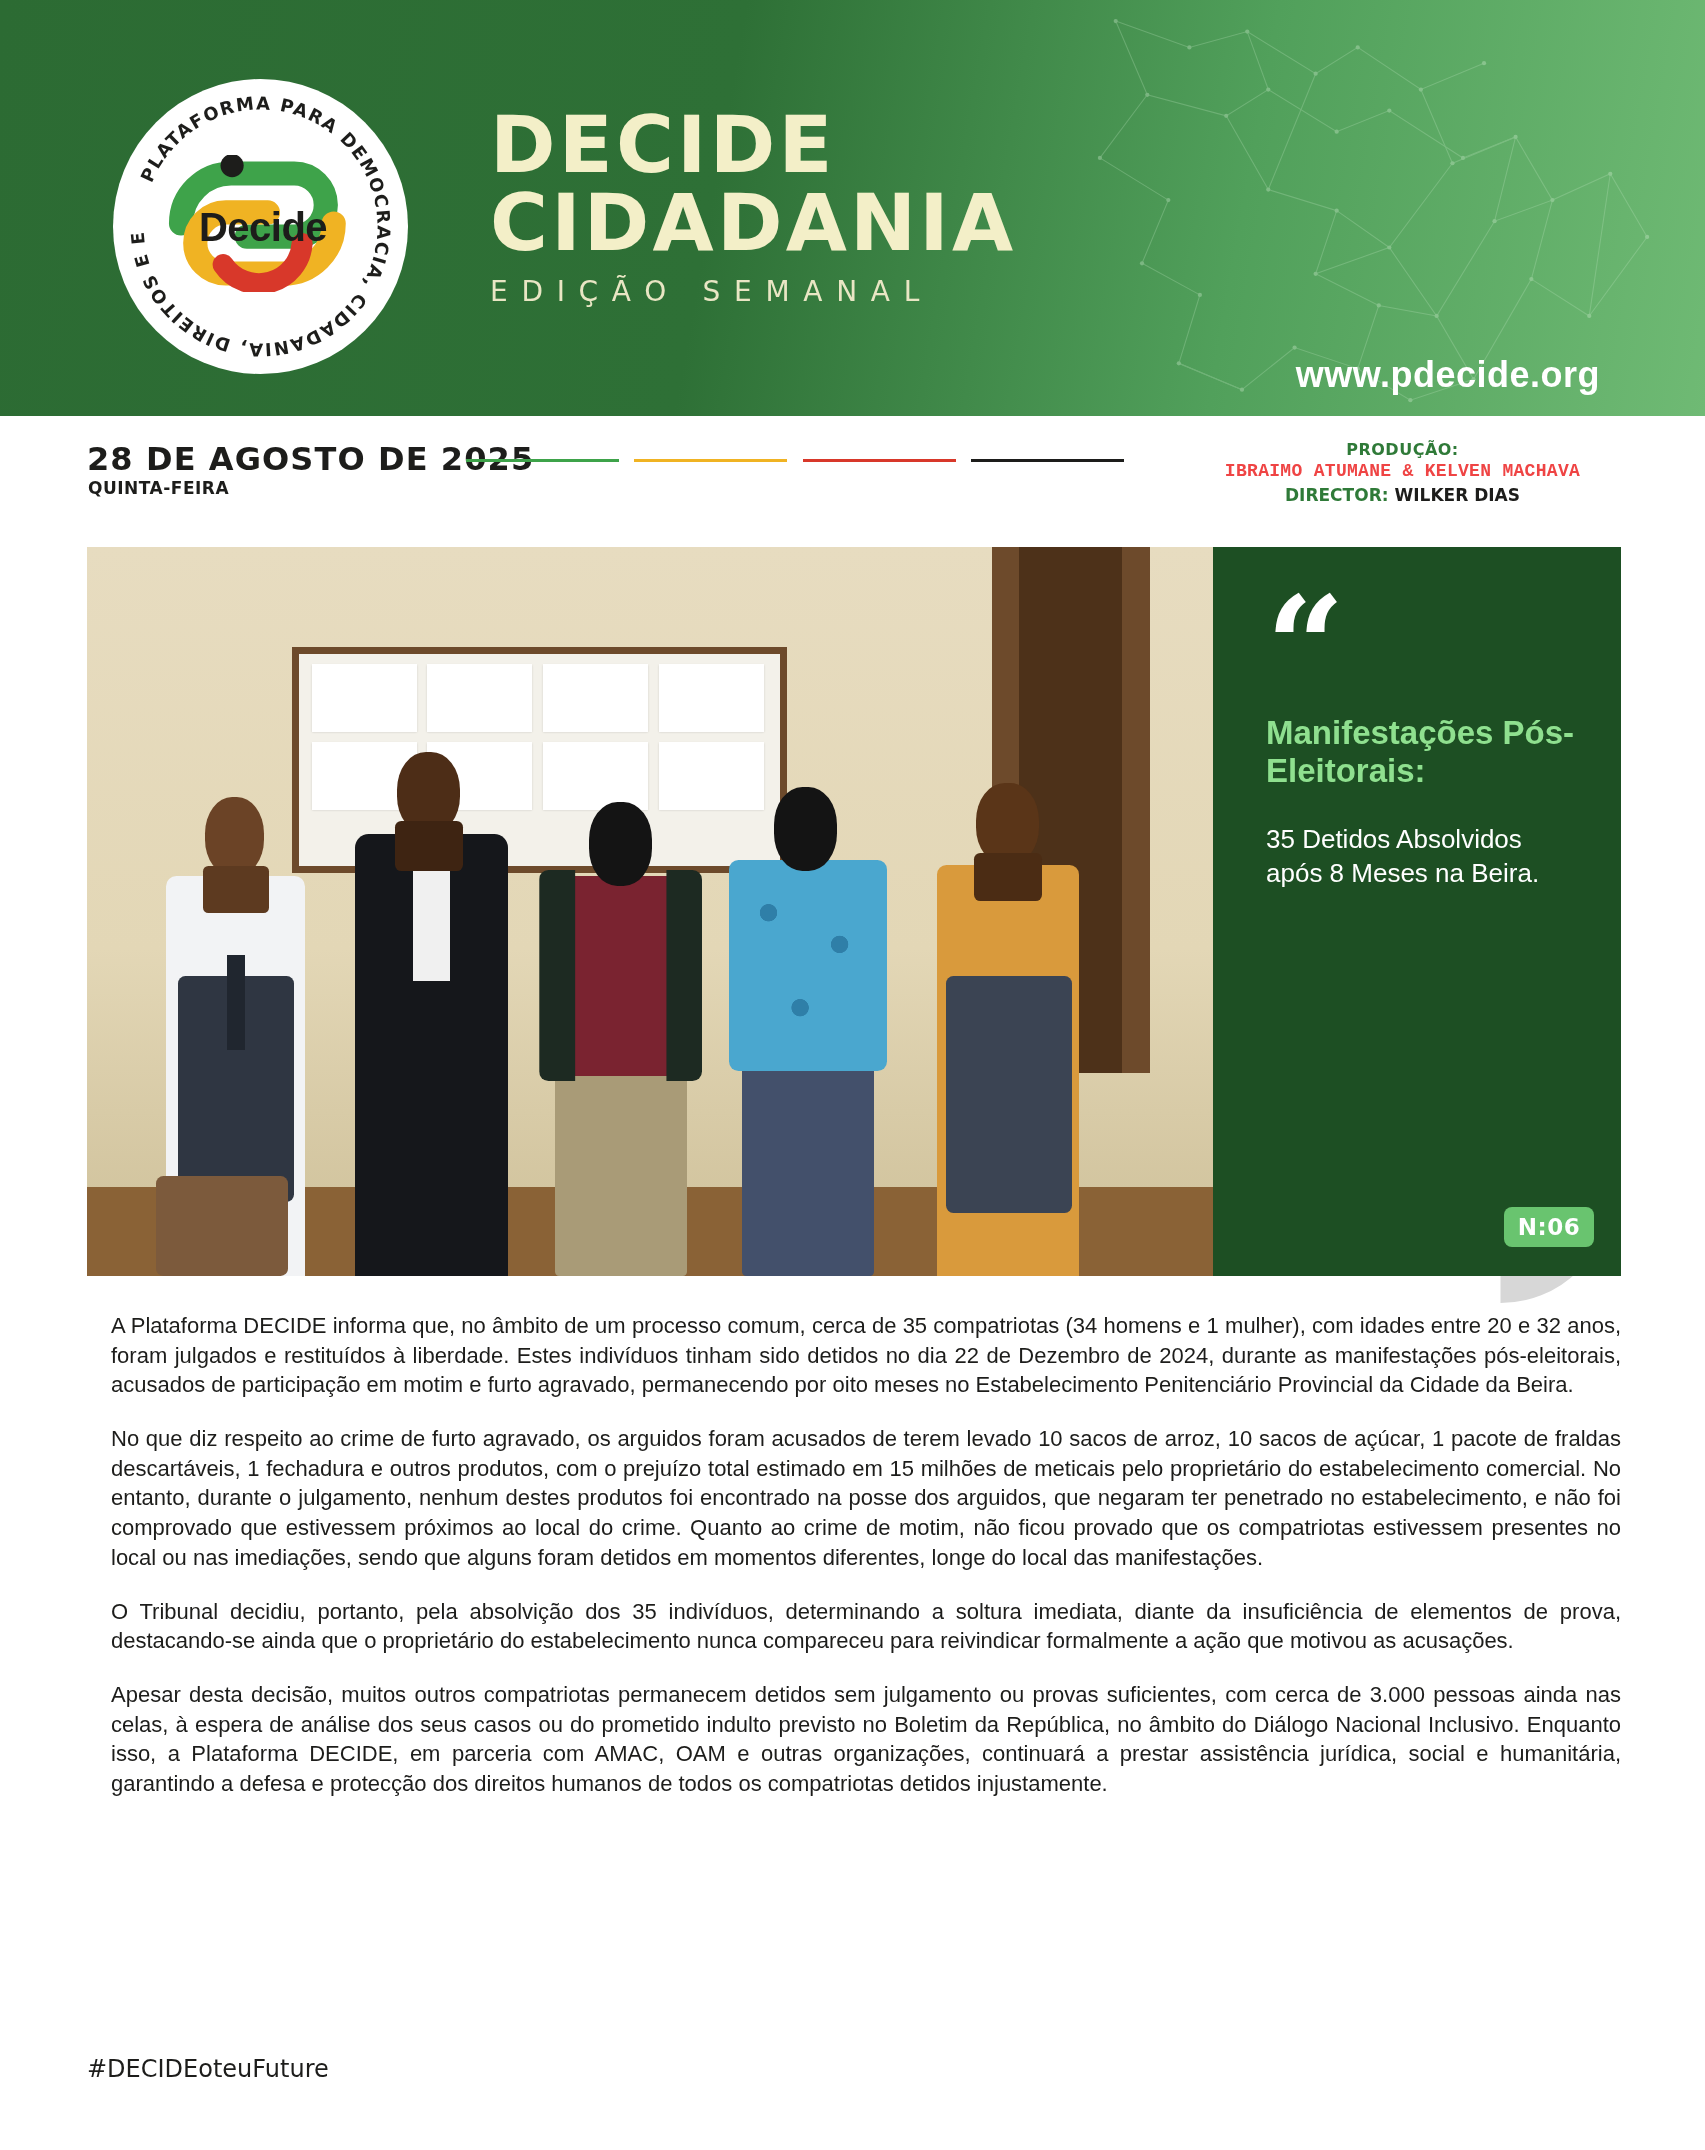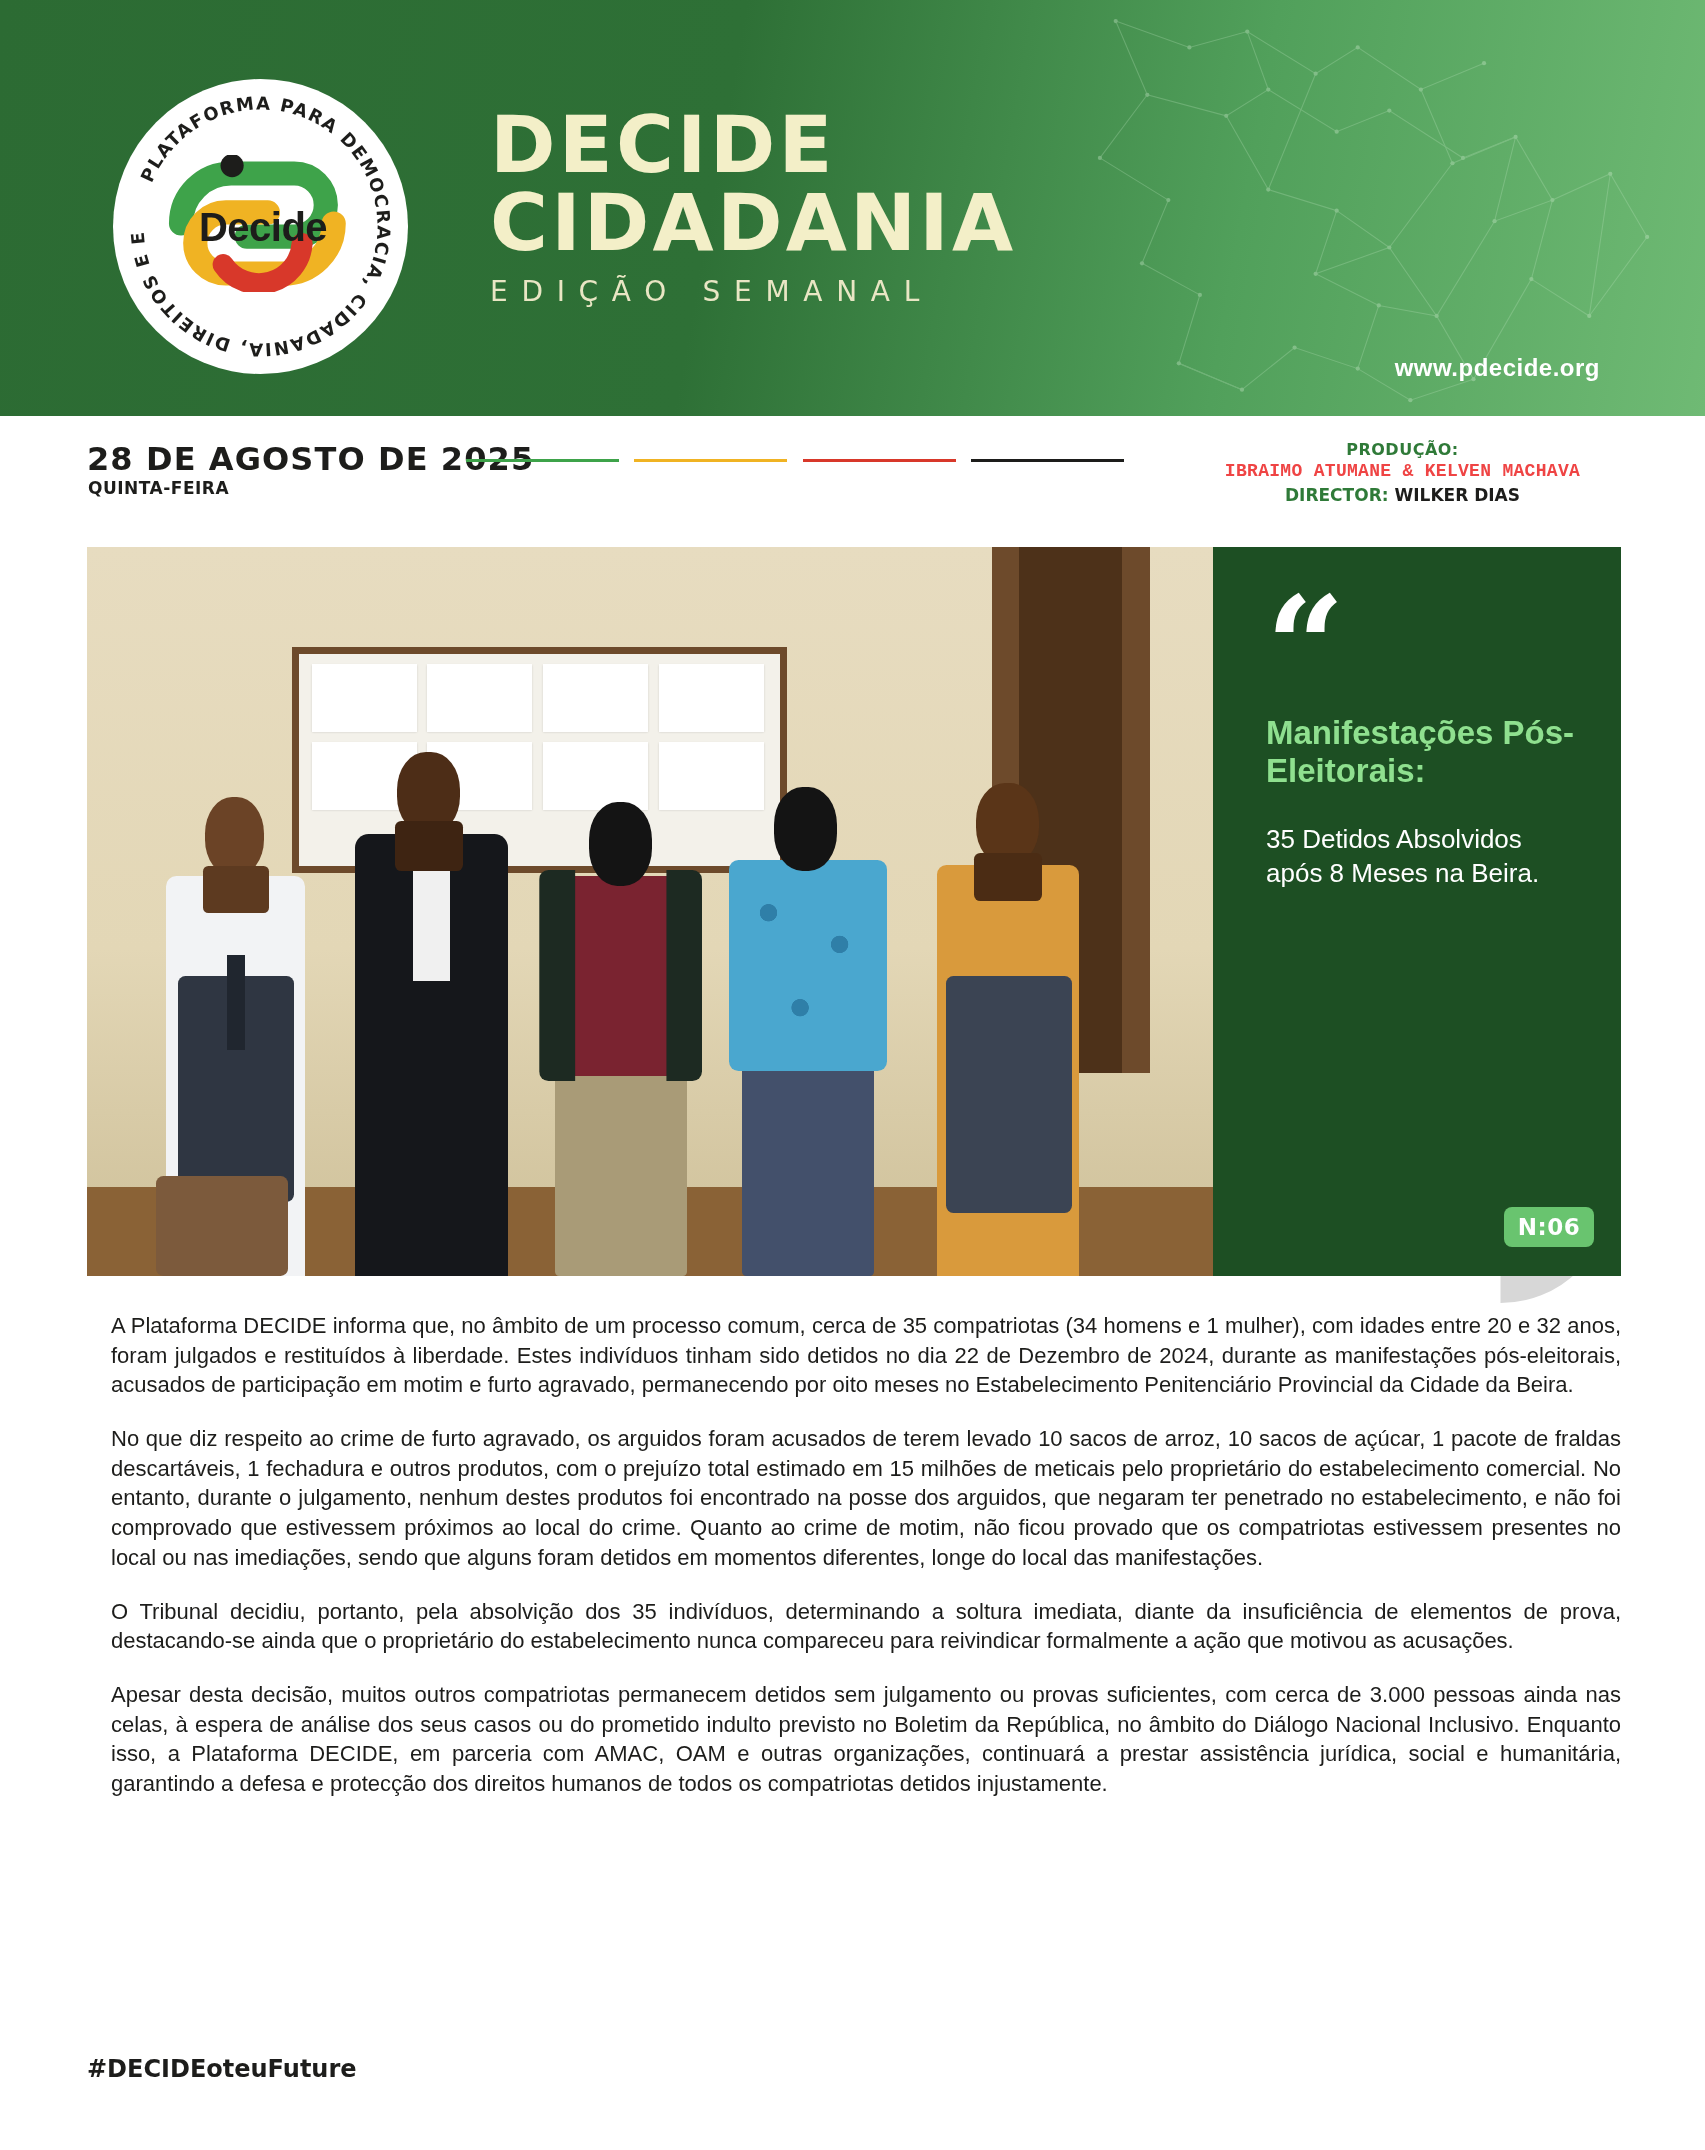--- a/index.html
+++ b/index.html
@@ -93,21 +93,21 @@
   .t-sub {
     margin-top: 13.7px;
     font-size: 28px;
     letter-spacing: 13.7px;
     color: #e9e6c4;
     font-family: "DejaVu Sans", sans-serif;
   }
   .site-url {
     position: absolute;
     right: 105px; top: 354px;
-    font-size: 24px;
+    font-size: 36px;
     color: #ffffff;
     font-weight: bold;
     letter-spacing: 0.5px;
   }
 
   
   .datebar {
     position: relative;
     width: 1705px;
     height: 105px;
@@ -284,21 +284,21 @@
     color: #1d1d1b;
     text-align: justify;
     margin-bottom: 24px;
     font-family: "Liberation Sans", sans-serif;
     margin-left: 24px;
   }
   .hashtag {
     position: absolute;
     left: 87px; top: 2055px;
     font-size: 24px;
-    font-weight: bold;
+    font-weight: normal;
     color: #1d1d1b;
     font-family: "DejaVu Sans", sans-serif;
   }
 </style>
 </head>
 <body>
 
 <div class="page">
 
   <div class="header">

